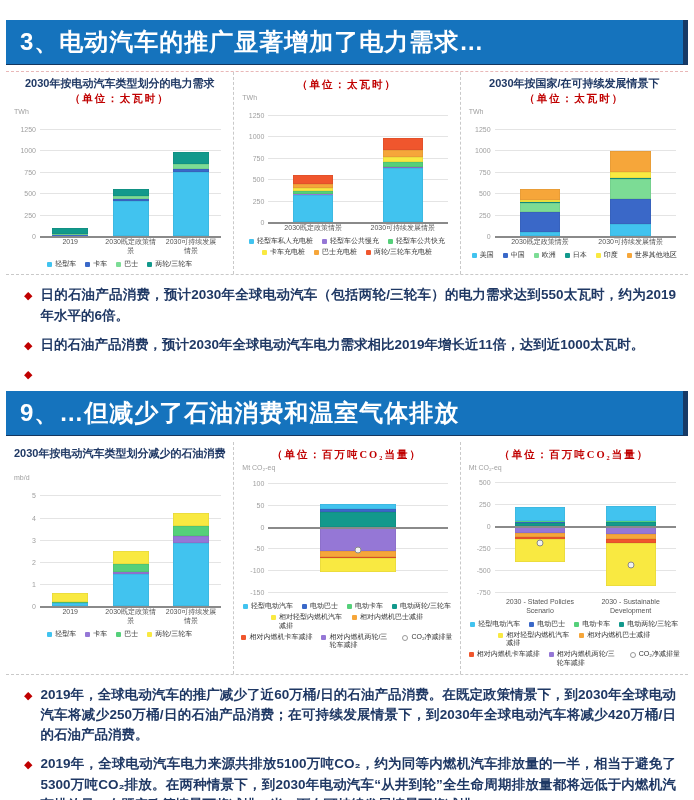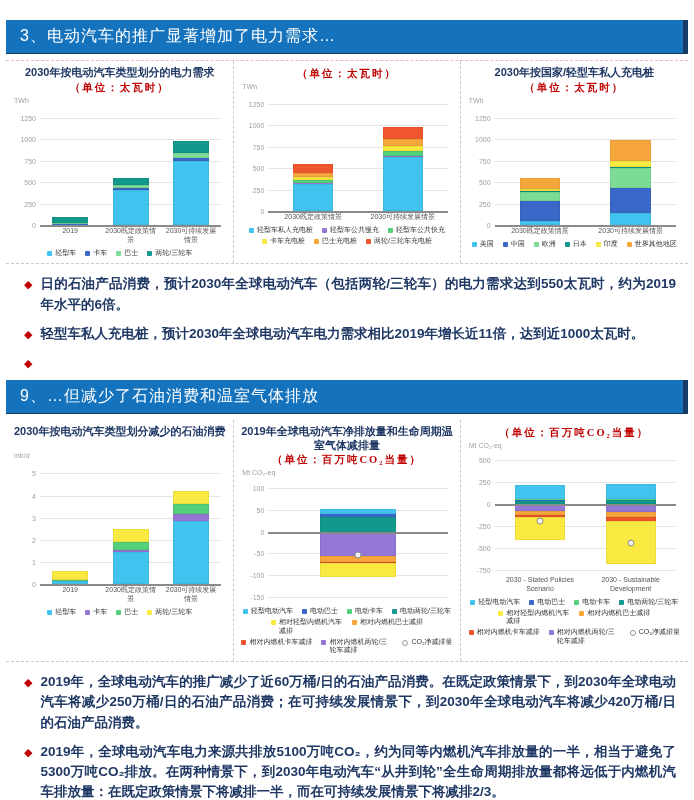--- a/index.html
+++ b/index.html
@@ -3,21 +3,21 @@
 <meta charset="utf-8">
 <style>
   html,body{margin:0;padding:0;}
   body{
     width:694px;height:800px;overflow:hidden;background:#ffffff;
     font-family:"Liberation Sans", sans-serif;
   }
   .slide{width:694px;height:800px;padding-top:20px;box-sizing:border-box;}
   .hdr{
     margin:0 6px 6px 6px;background:#1573BD;color:#ffffff;
-    font-size:16px;font-weight:normal;letter-spacing:1px;
+    font-size:24px;font-weight:bold;letter-spacing:1px;
     padding:6px 14px;border-right:5px solid #173A66;border-bottom:1px solid #14365f;
     box-sizing:border-box;
   }
   .chart-row{
     display:flex;margin:0 6px;border-bottom:1px dashed #c9c9c9;
   }
   .chart-row.first{border-top:1px dashed #e9b8b8;}
   .panel{
     width:33.333%;box-sizing:border-box;padding:5px 4px 6px 4px;
   }
@@ -193,21 +193,21 @@
               <span class="sw" style="background: rgb(246, 166, 58);"></span>
               <span class="lgt">巴士充电桩</span>
             </span>
             <span class="lgi">
               <span class="sw" style="background: rgb(240, 86, 45);"></span>
               <span class="lgt">两轮/三轮车充电桩</span>
             </span>
           </div>
         </section>
       <section class="panel">
-          <div class="c-title">2030年按国家/轻型车私人充电桩</div>
+          <div class="c-title">2030年按国家/在可持续发展情景下</div>
           <div class="c-unit">（单位：太瓦时）</div>
           <div class="plotwrap">
             <div class="ylab">TWh</div>
             <div class="ytick" style="top: 20.5926px;">1250</div>
             <div class="ytick" style="top: 42.0741px;">1000</div>
             <div class="ytick" style="top: 63.5556px;">750</div>
             <div class="ytick" style="top: 85.037px;">500</div>
             <div class="ytick" style="top: 106.519px;">250</div>
             <div class="ytick" style="top: 128px;">0</div>
             <div class="plot">
@@ -264,21 +264,21 @@
         </section>
     </div>
 
     <ul class="bullets">
         <li>
           <span class="diamond">◆</span>
           <span class="btext">日的石油产品消费，预计2030年全球电动汽车（包括两轮/三轮车）的电力需求达到550太瓦时，约为2019年水平的6倍。</span>
         </li>
         <li>
           <span class="diamond">◆</span>
-          <span class="btext">轻型车私人充电桩，预计2030年全球电动汽车电力需求相比2019年增长近11倍，达到近1000太瓦时。</span>
+          <span class="btext">日的石油产品消费，预计2030年全球电动汽车电力需求相比2019年增长近11倍，达到近1000太瓦时。</span>
         </li>
         <li>
           <span class="diamond">◆</span>
         </li>
       </ul>
   </div>
 
   <div class="sec2">
     <div class="hdr">9、…但减少了石油消费和温室气体排放</div>
 
@@ -331,21 +331,20 @@
               <span class="sw" style="background: rgb(85, 208, 122);"></span>
               <span class="lgt">巴士</span>
             </span>
             <span class="lgi">
               <span class="sw" style="background: rgb(249, 233, 65);"></span>
               <span class="lgt">两轮/三轮车</span>
             </span>
           </div>
         </section>
       <section class="panel mid">
-          <div class="c-title">2019年全球电动汽车净排放量和生命周期温室气体减排量</div>
           <div class="c-unit">（单位：百万吨CO₂当量）</div>
           <div class="plotwrap">
             <div class="ylab">Mt CO₂-eq</div>
             <div class="ytick" style="top: 18.5455px;">100</div>
             <div class="ytick" style="top: 40.3636px;">50</div>
             <div class="ytick" style="top: 62.1818px;">0</div>
             <div class="ytick" style="top: 84px;">-50</div>
             <div class="ytick" style="top: 105.818px;">-100</div>
             <div class="ytick" style="top: 127.636px;">-150</div>
             <div class="plot">

